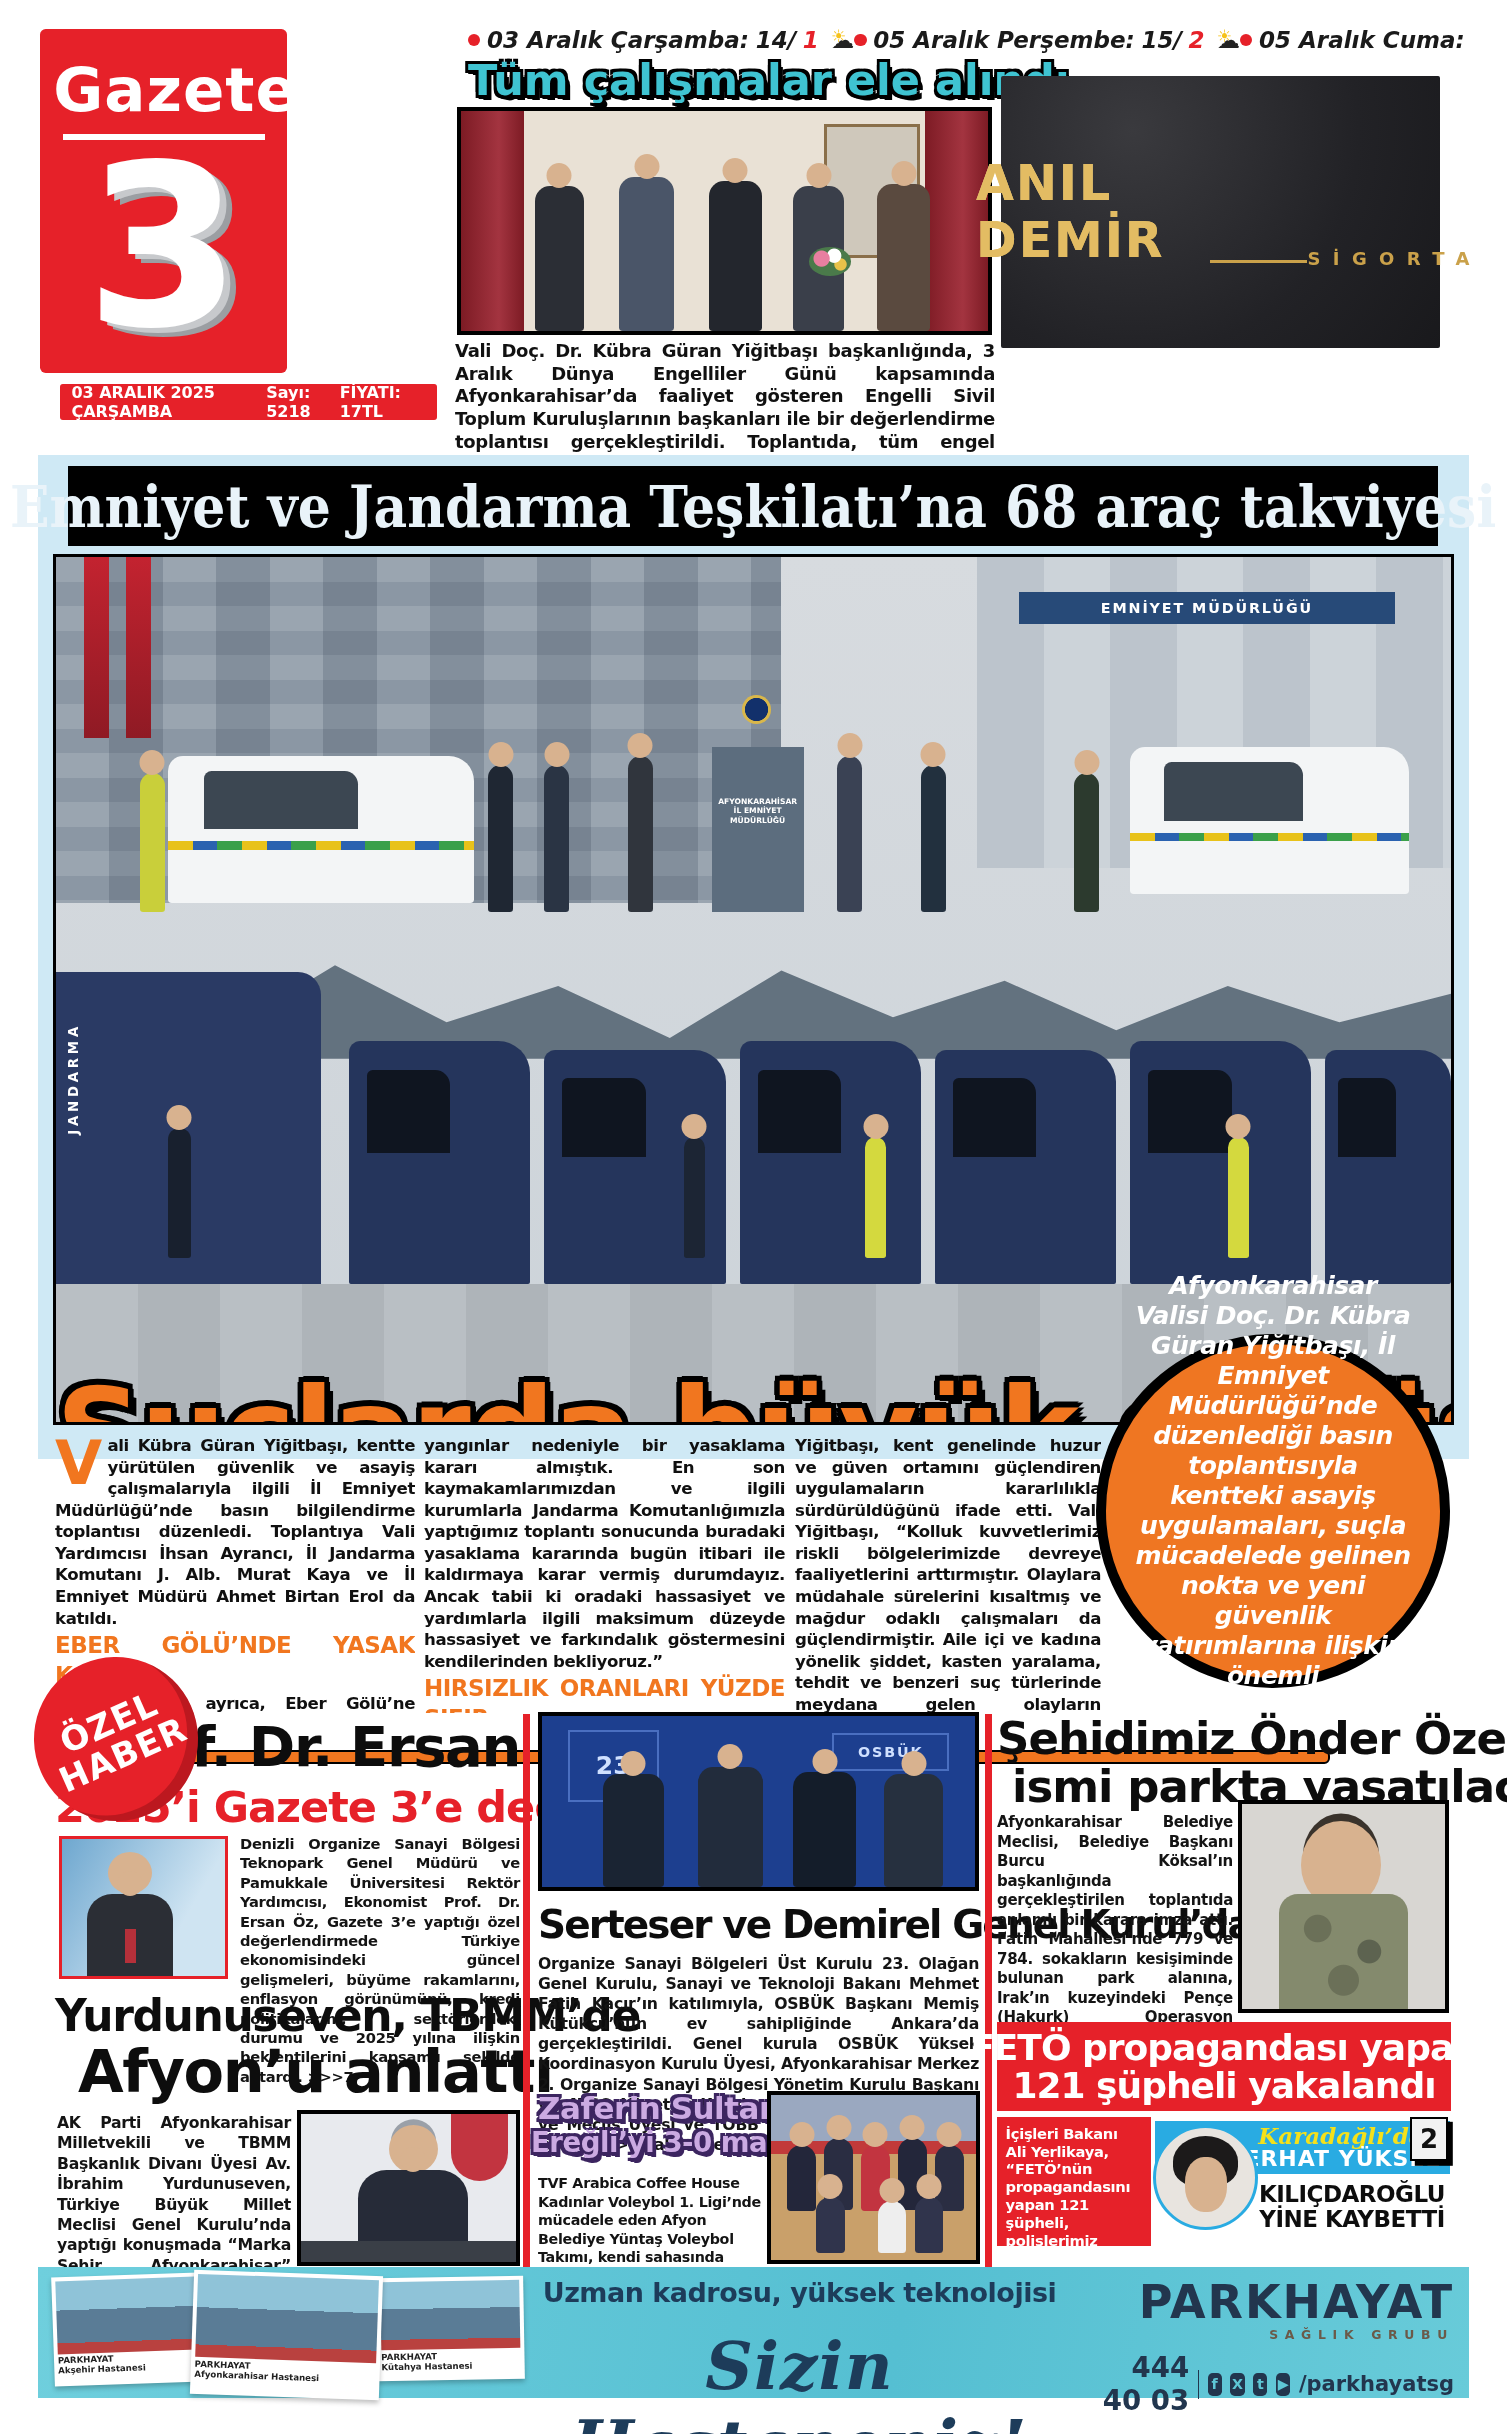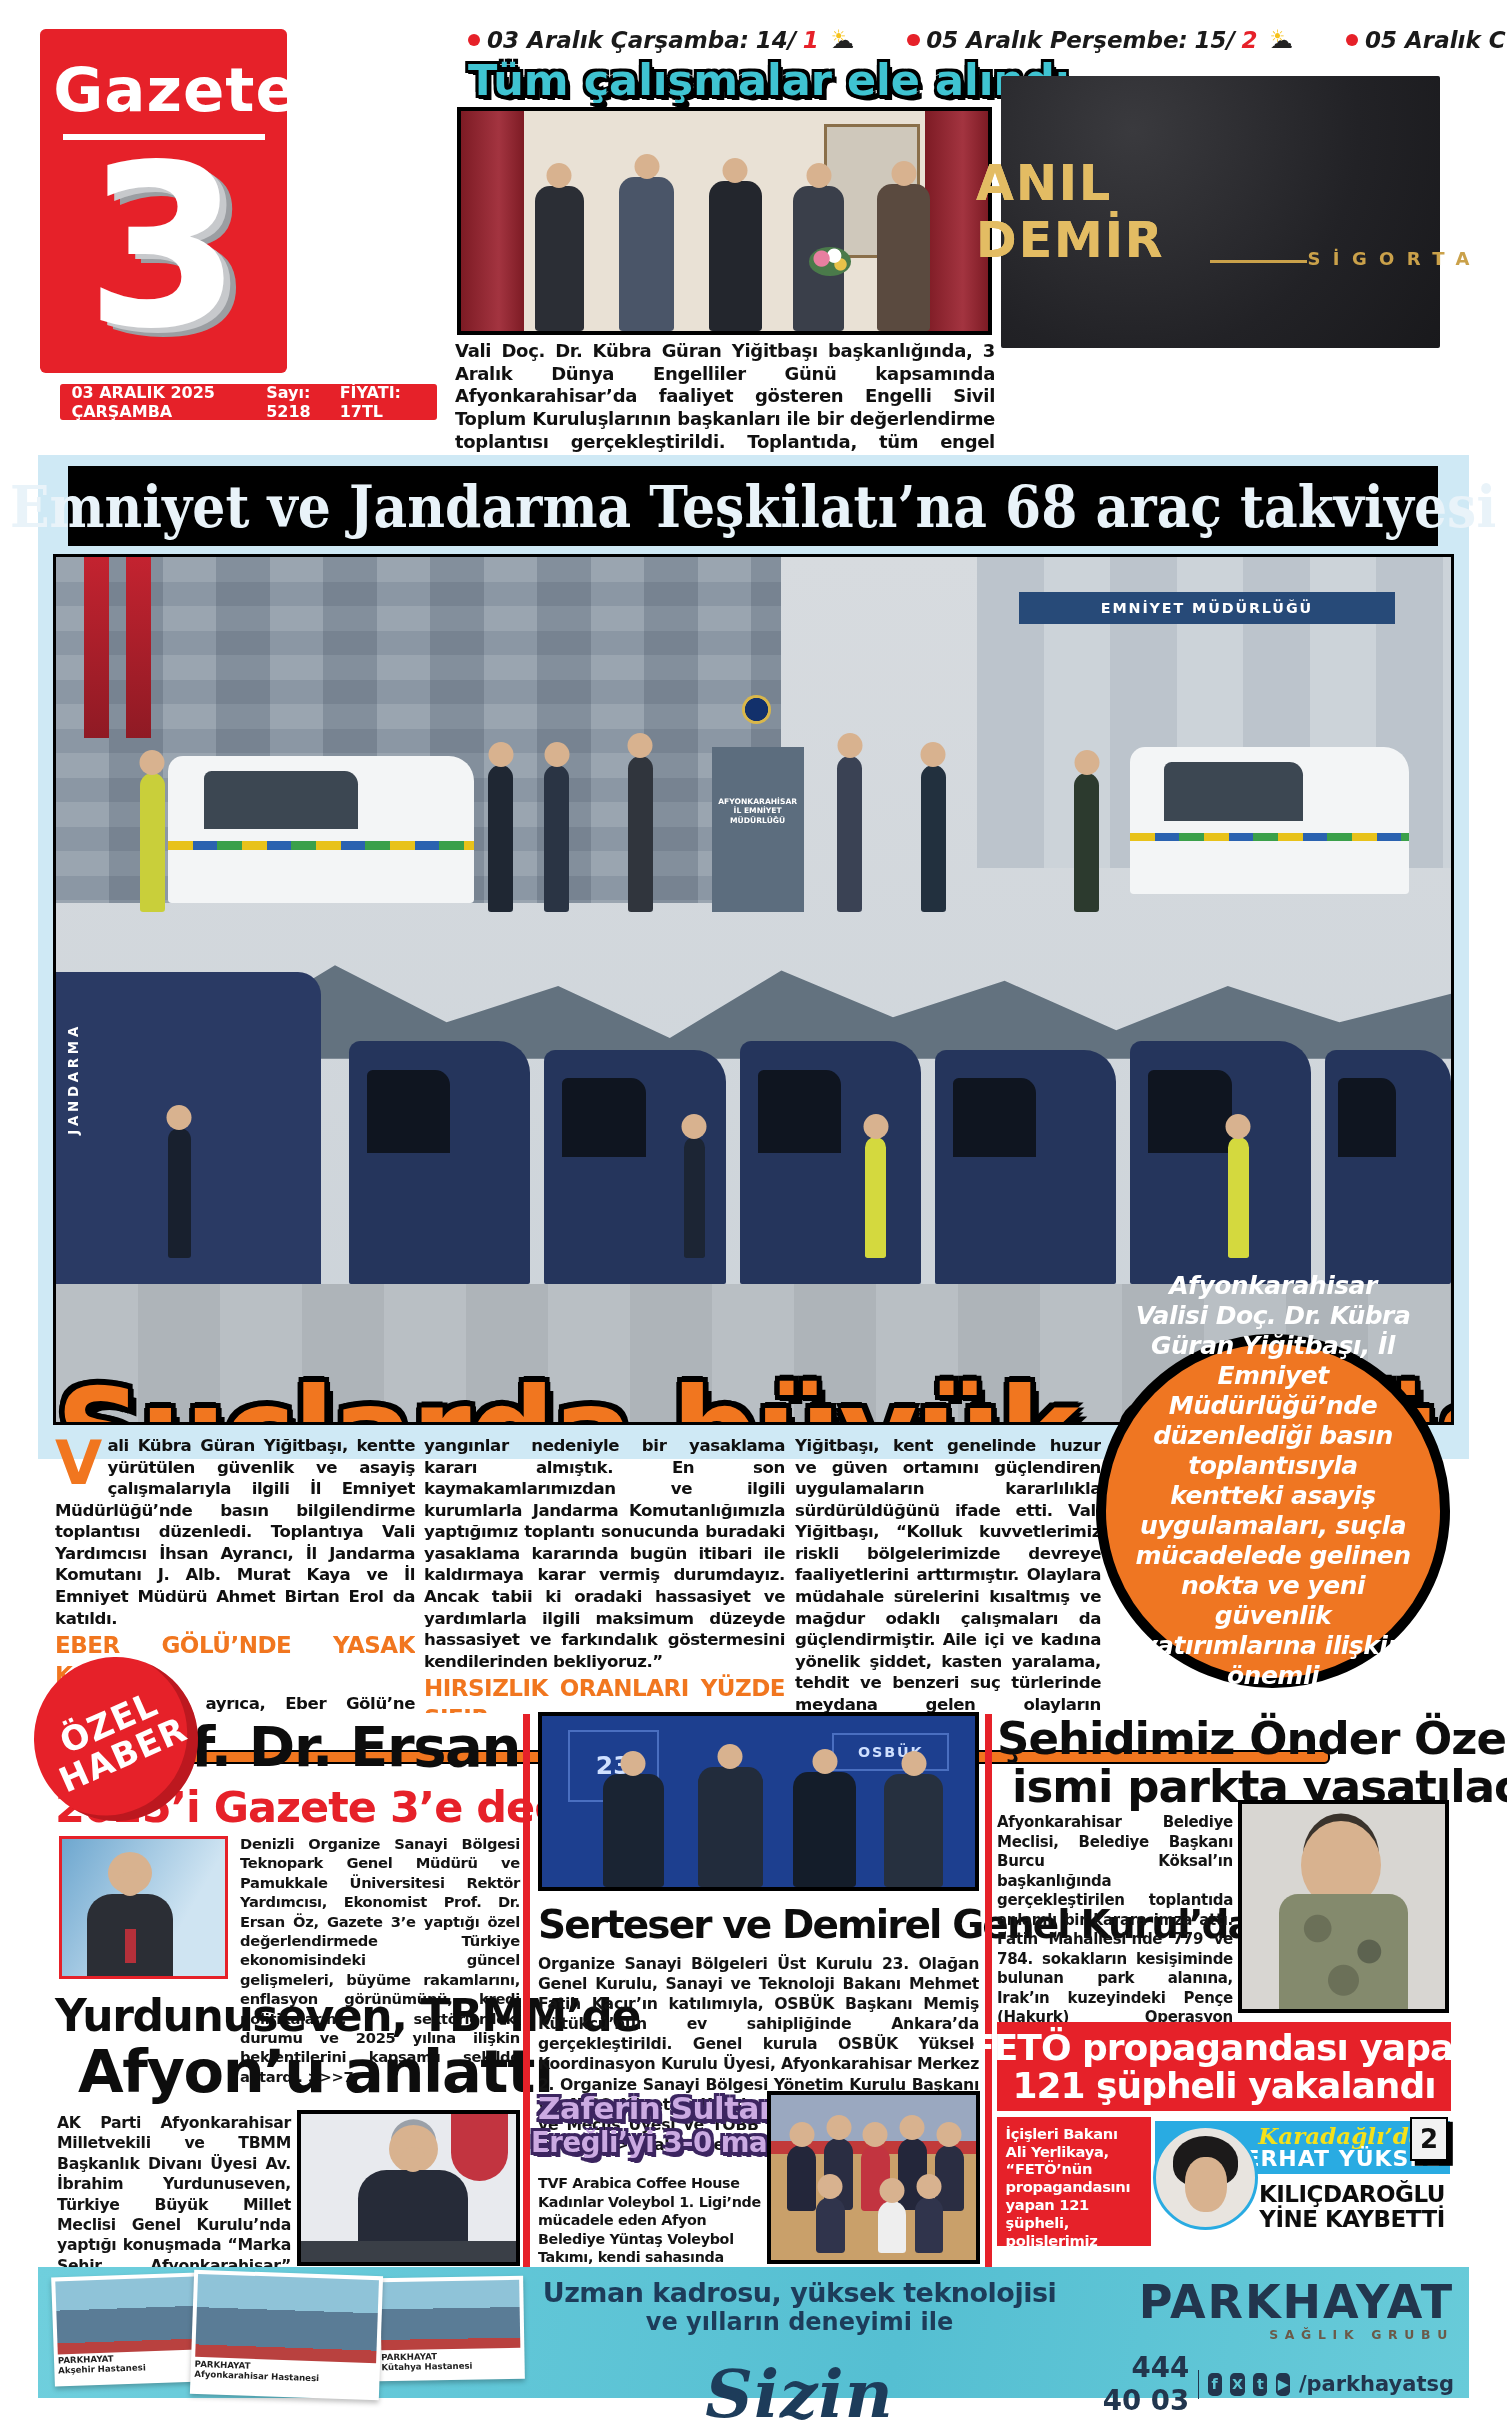--- a/index.html
+++ b/index.html
@@ -15,21 +15,21 @@
             display:flex;flex-direction:column;align-items:center;}
   .logo-name{color:#fff;font-size:61px;font-weight:bold;margin-top:25px;letter-spacing:1px;padding-left:24px;}
   .logo-rule{width:202px;height:5.7px;background:#fff;margin:9.5px 0 1.9px;}
   .logo-num{color:#fff;font-size:224px;font-weight:bold;line-height:.95;
             text-shadow:6.7px 4.8px 0 #c7c9cc,12.4px 8.6px 0 #9b9ea2;}
   .date-bar{left:60px;top:384px;width:377px;height:36px;background:#e62129;color:#fff;
             display:flex;align-items:center;justify-content:space-between;padding:0 11.4px;box-sizing:border-box;
             font-size:16px;font-weight:bold;border-radius:2.9px;}
 
   
-  .weather{left:468px;top:27px;width:1018px;display:flex;gap:53px;align-items:center;
+  .weather{left:468px;top:27px;width:1018px;display:flex;align-items:center;
            font-size:23px;font-style:italic;font-weight:600;color:#1a1a1a;}
   .witem{display:flex;align-items:center;gap:6.7px;white-space:nowrap;}
   .wdot{width:12.4px;height:12.4px;border-radius:50%;background:#e62129;display:inline-block;}
   .wlo{color:#e62129;font-weight:bold;}
   .wicon{position:relative;font-style:normal;font-size:23px;line-height:1;}
   .wicon .sun{color:#f6c21a;position:relative;left:5.7px;top:-5.7px;font-size:17px;}
   .wicon .cloud{color:#222;margin-left:-9.5px;}
 
   
   .top-headline{left:468px;top:55px;font-size:43px;font-weight:bold;color:#3fc3d1;letter-spacing:0;
@@ -421,21 +421,20 @@
       <div class="pic"></div>
       <div class="cap"><span>PARKHAYAT</span><br><span style="font-weight:600">Afyonkarahisar Hastanesi</span></div>
     </div>
     <div class="hosp" style="left:339px;top:9.5px;width:139px;height:95px;transform:rotate(-1deg)">
       <div class="pic"></div>
       <div class="cap"><span>PARKHAYAT</span><br><span style="font-weight:600">Kütahya Hastanesi</span></div>
     </div>
   </div>
   <div class="abs adb-center">
     <div class="adb-l1">Uzman kadrosu, yüksek teknolojisi</div>
-    <div class="adb-l2">ve yılların deneyimi ile</div>
     <div class="adb-script">Sizin Hastaneniz!</div>
   </div>
   <div class="abs adb-logo">
     <div class="ph-brand"><span class="b">PARK</span><span class="lt">HAYAT</span></div>
     <div class="ph-sub">SAĞLIK GRUBU</div>
     <div class="ph-row">
       <span class="ph-phone">444 40 03</span>
       <span class="ph-sep"></span>
       <span class="sico">f</span>
       <span class="sico">X</span>

